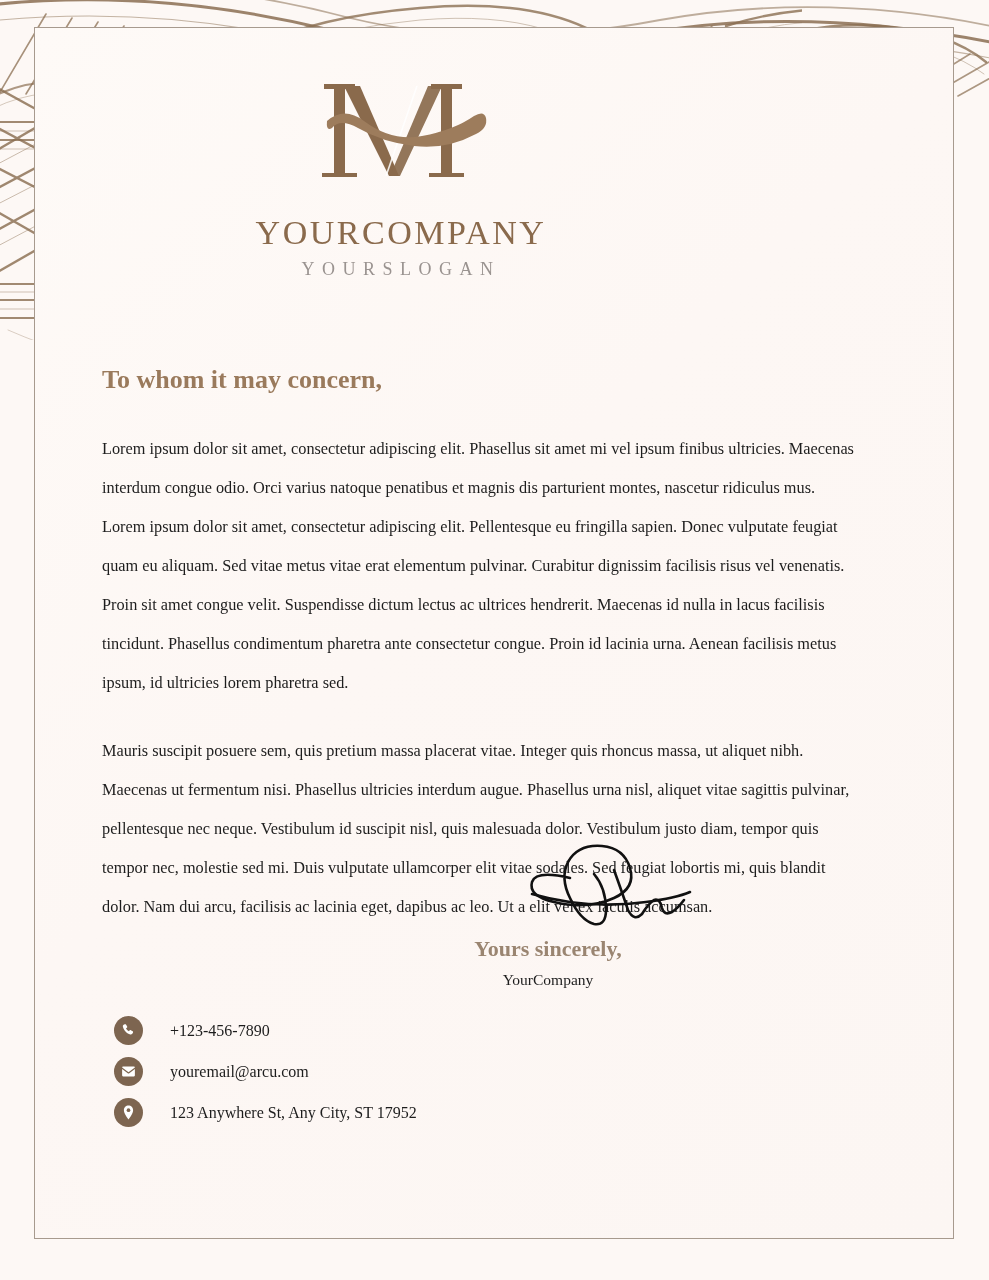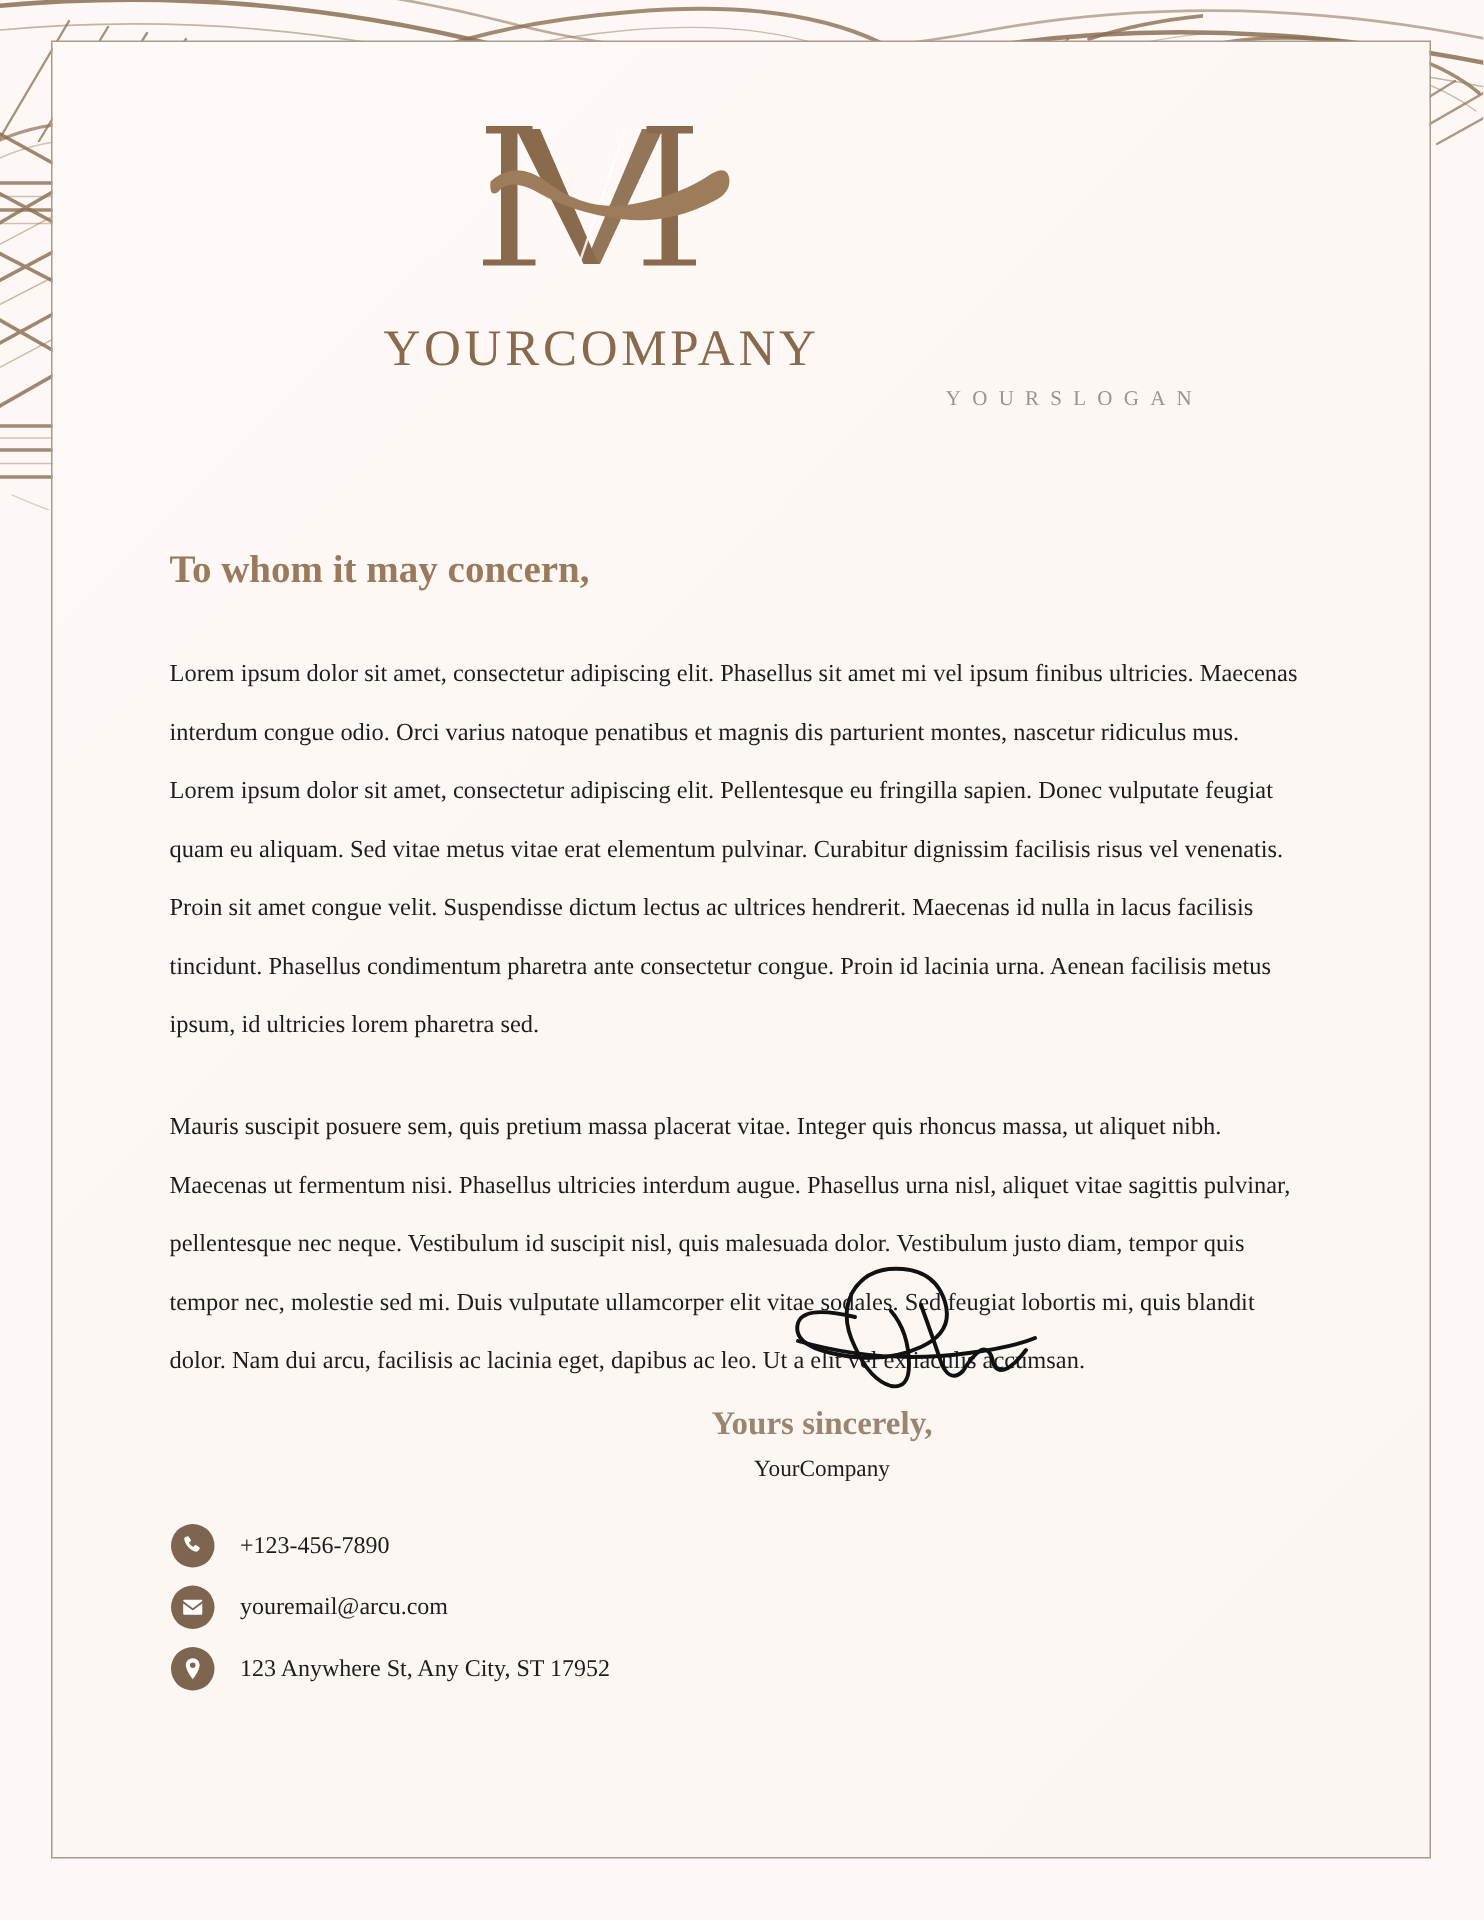--- a/index.html
+++ b/index.html
@@ -68,31 +68,30 @@
   #company-name {
     margin-top: 12px;
     font-size: 34px;
     letter-spacing: 2.5px;
     color: #8a6a4c;
     font-family: "Liberation Serif", serif;
     font-weight: 400;
   }
   #company-slogan {
     margin-top: 7px;
-    font-size: 14px;
+    font-size: 18px;
     letter-spacing: 7.5px;
     color: #9a9390;
     font-family: "Liberation Serif", serif;
-    text-align: right;
   }
 
   
   #content {
     position: absolute;
-    left: 113px;
+    left: 102px;
     top: 365px;
     width: 760px;
   }
   #salutation {
     font-size: 26px;
     font-weight: bold;
     color: #9a7a5c;
     margin: 0 0 34px 0;
     font-family: "Liberation Serif", serif;
   }
@@ -150,21 +149,21 @@
     height: 29px;
     border-radius: 50%;
     background: #7d6550;
     display: flex;
     align-items: center;
     justify-content: center;
     flex: 0 0 auto;
   }
   .contact-ico svg { display: block; }
   .contact-text {
-    margin-left: 17px;
+    margin-left: 27px;
     font-size: 16px;
     color: #1d1d1d;
     font-family: "Liberation Serif", serif;
     white-space: nowrap;
   }
 </style>
 </head>
 <body>
 
 <div id="page">

